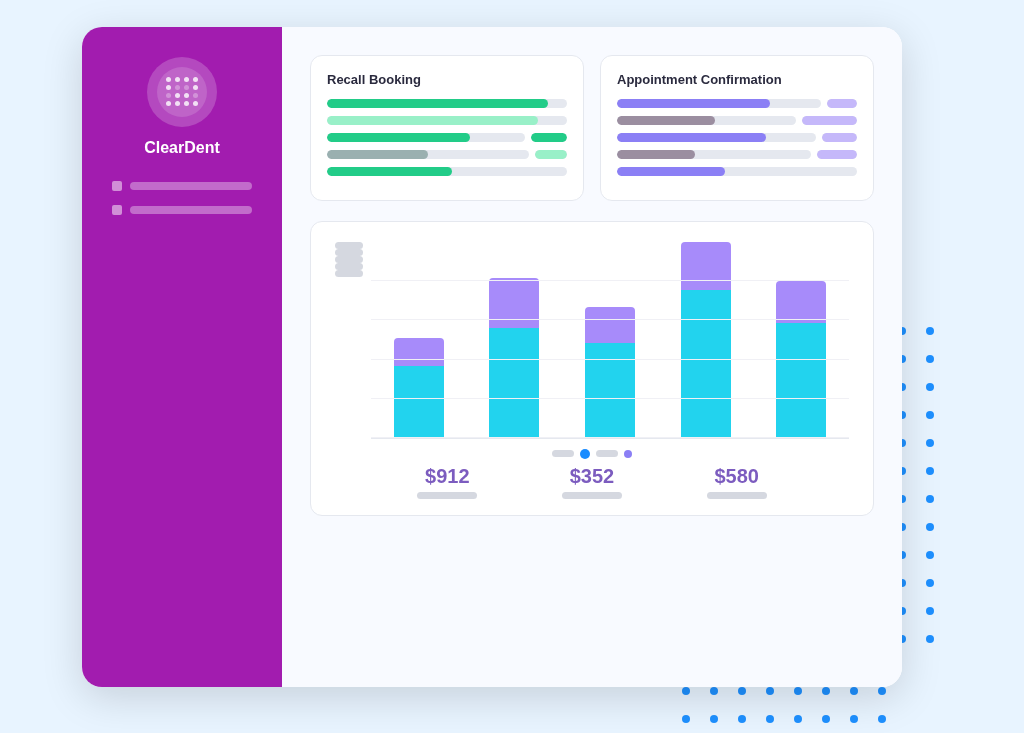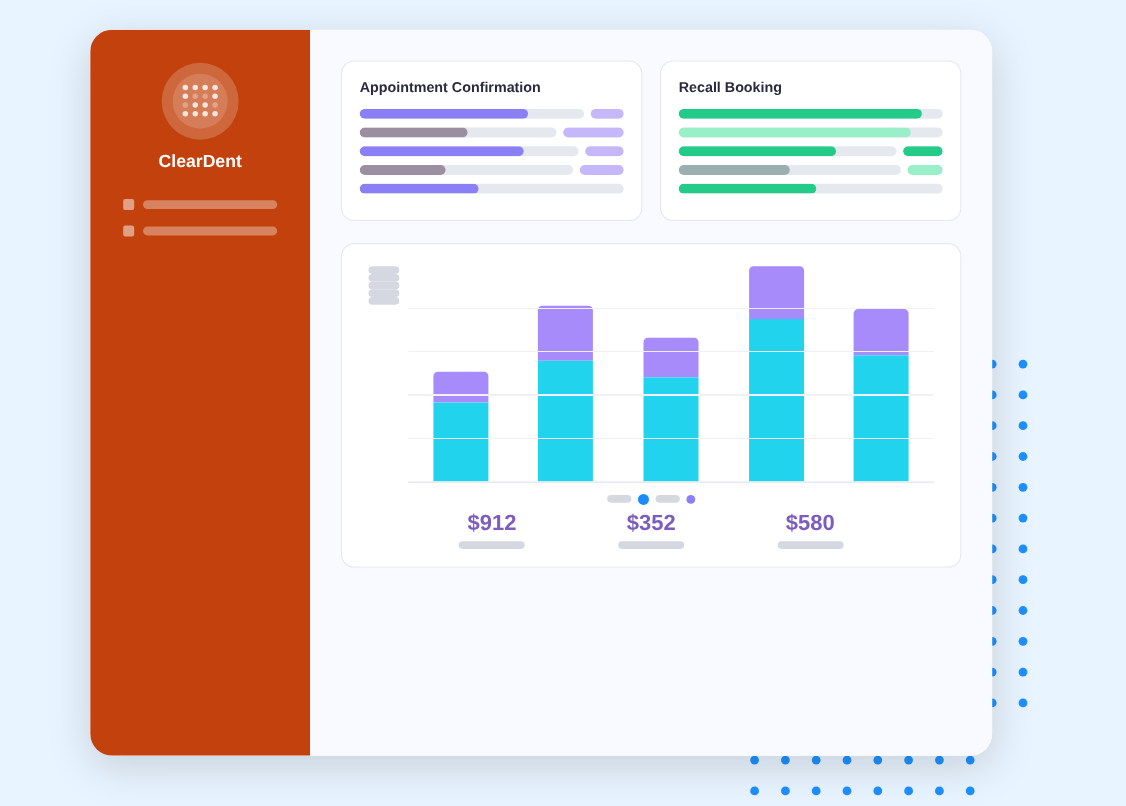--- a/index.html
+++ b/index.html
@@ -53,21 +53,21 @@
       height: 660px;
       background: white;
       border-radius: 20px;
       box-shadow: 0 10px 40px rgba(0,0,0,0.15);
       display: flex;
       overflow: hidden;
     }
     
     .sidebar {
       width: 200px;
-      background: #c2410c;
+      background: #a21caf;
       display: flex;
       flex-direction: column;
       align-items: center;
       padding: 30px 0 20px;
       flex-shrink: 0;
     }
     .logo-circle {
       width: 70px;
       height: 70px;
       border-radius: 50%;
@@ -424,20 +424,55 @@
         <div class="sidebar-menu-icon"></div>
         <div class="sidebar-menu-bar" style="width:70%"></div>
       </div>
     </div>
 
     <div class="main-content">
 
       <div class="cards-row">
 
         <div class="card">
+          <div class="card-title">Recall Booking</div>
+          <div class="progress-row">
+            <div class="progress-track">
+              <div class="progress-fill bar-green-full"></div>
+            </div>
+          </div>
+          <div class="progress-row">
+            <div class="progress-track">
+              <div class="progress-fill bar-green-light"></div>
+            </div>
+          </div>
+          <div class="progress-row">
+            <div class="progress-track">
+              <div class="progress-fill bar-green-med"></div>
+            </div>
+            <div class="progress-track" style="width:36px;flex:none;">
+              <div class="progress-fill bar-green-sm" style="width:100%"></div>
+            </div>
+          </div>
+          <div class="progress-row">
+            <div class="progress-track">
+              <div class="progress-fill" style="background:#9ab0b0;width:50%"></div>
+            </div>
+            <div class="progress-track" style="width:32px;flex:none;">
+              <div class="progress-fill bar-green-light" style="width:100%"></div>
+            </div>
+          </div>
+          <div class="progress-row">
+            <div class="progress-track">
+              <div class="progress-fill bar-green-sm"></div>
+            </div>
+          </div>
+        </div>
+
+        <div class="card">
           <div class="card-title">Appointment Confirmation</div>
           <div class="progress-row">
             <div class="progress-track">
               <div class="progress-fill bar-purple-lg"></div>
             </div>
             <div class="progress-track" style="width:30px;flex:none;">
               <div class="progress-fill bar-purple-sm" style="width:100%"></div>
             </div>
           </div>
           <div class="progress-row">
@@ -460,55 +495,20 @@
             <div class="progress-track">
               <div class="progress-fill" style="background:#9b8ea0;width:40%"></div>
             </div>
             <div class="progress-track" style="width:40px;flex:none;">
               <div class="progress-fill bar-purple-sm" style="width:100%"></div>
             </div>
           </div>
           <div class="progress-row">
             <div class="progress-track">
               <div class="progress-fill bar-purple-med"></div>
-            </div>
-          </div>
-        </div>
-
-        <div class="card">
-          <div class="card-title">Recall Booking</div>
-          <div class="progress-row">
-            <div class="progress-track">
-              <div class="progress-fill bar-green-full"></div>
-            </div>
-          </div>
-          <div class="progress-row">
-            <div class="progress-track">
-              <div class="progress-fill bar-green-light"></div>
-            </div>
-          </div>
-          <div class="progress-row">
-            <div class="progress-track">
-              <div class="progress-fill bar-green-med"></div>
-            </div>
-            <div class="progress-track" style="width:36px;flex:none;">
-              <div class="progress-fill bar-green-sm" style="width:100%"></div>
-            </div>
-          </div>
-          <div class="progress-row">
-            <div class="progress-track">
-              <div class="progress-fill" style="background:#9ab0b0;width:50%"></div>
-            </div>
-            <div class="progress-track" style="width:32px;flex:none;">
-              <div class="progress-fill bar-green-light" style="width:100%"></div>
-            </div>
-          </div>
-          <div class="progress-row">
-            <div class="progress-track">
-              <div class="progress-fill bar-green-sm"></div>
             </div>
           </div>
         </div>
       </div>
 
       <div class="production-card">
         <div style="display:flex;">
           <div class="chart-y-labels">
             <div class="y-label"></div>
             <div class="y-label"></div>

